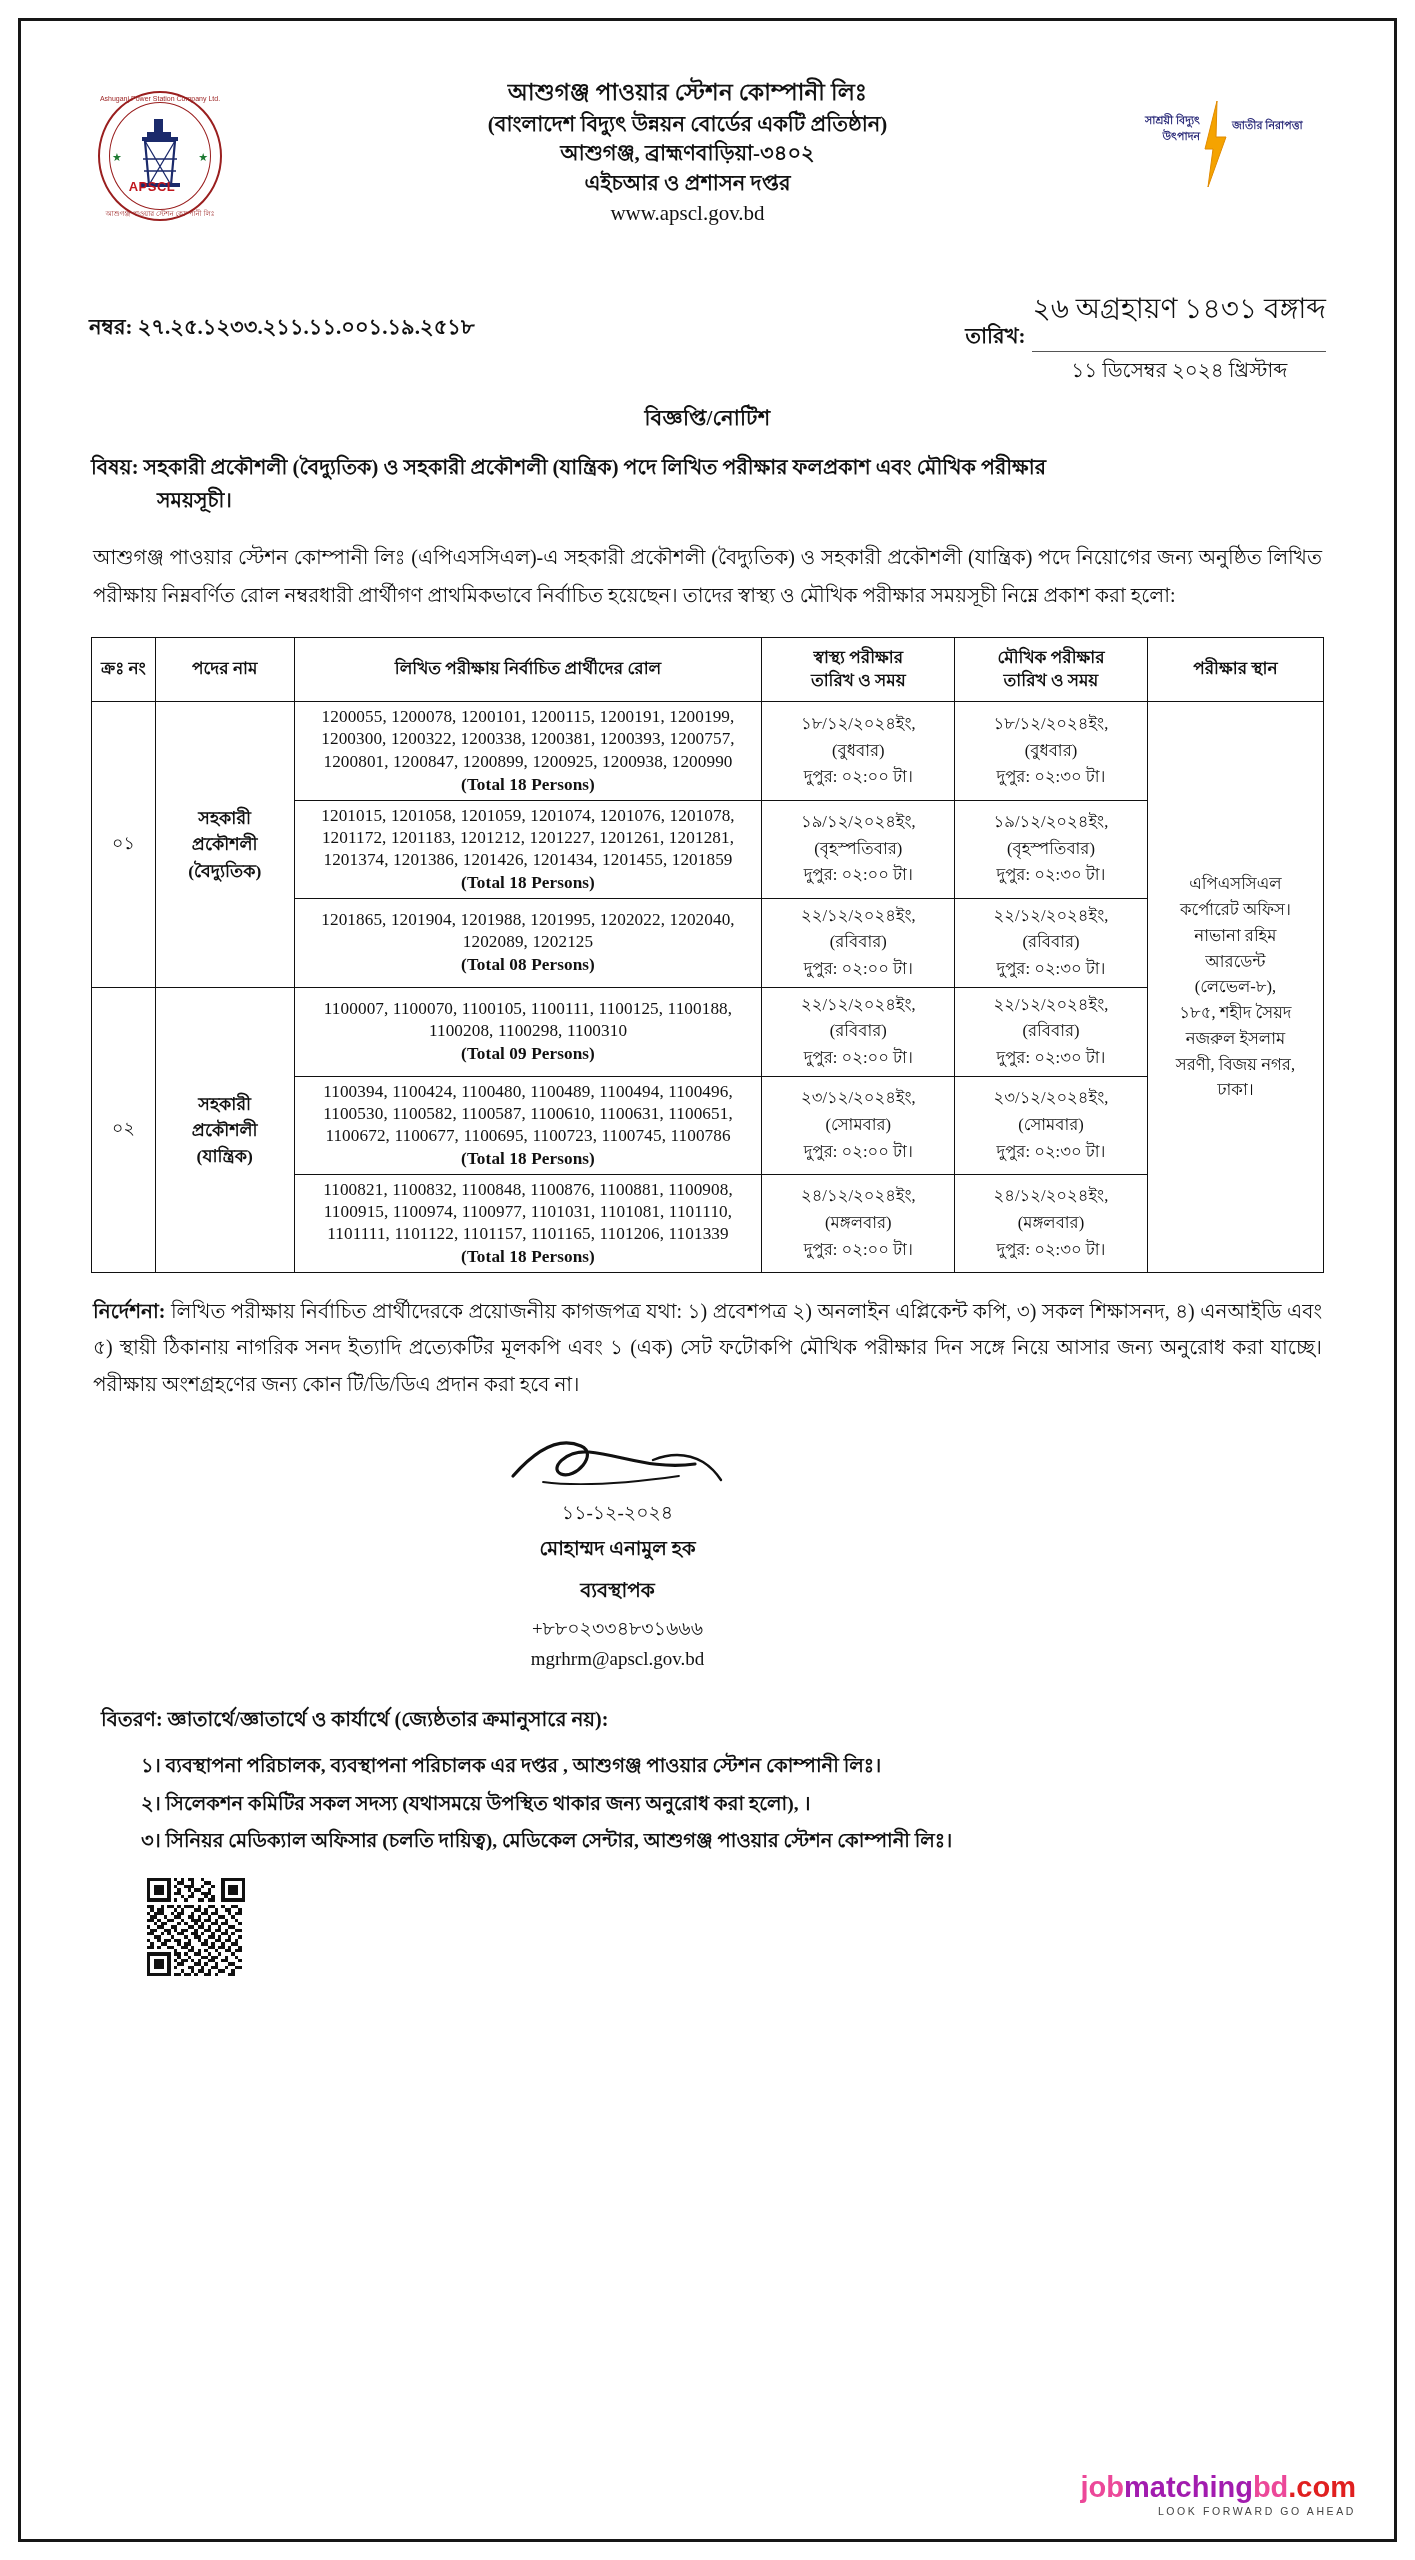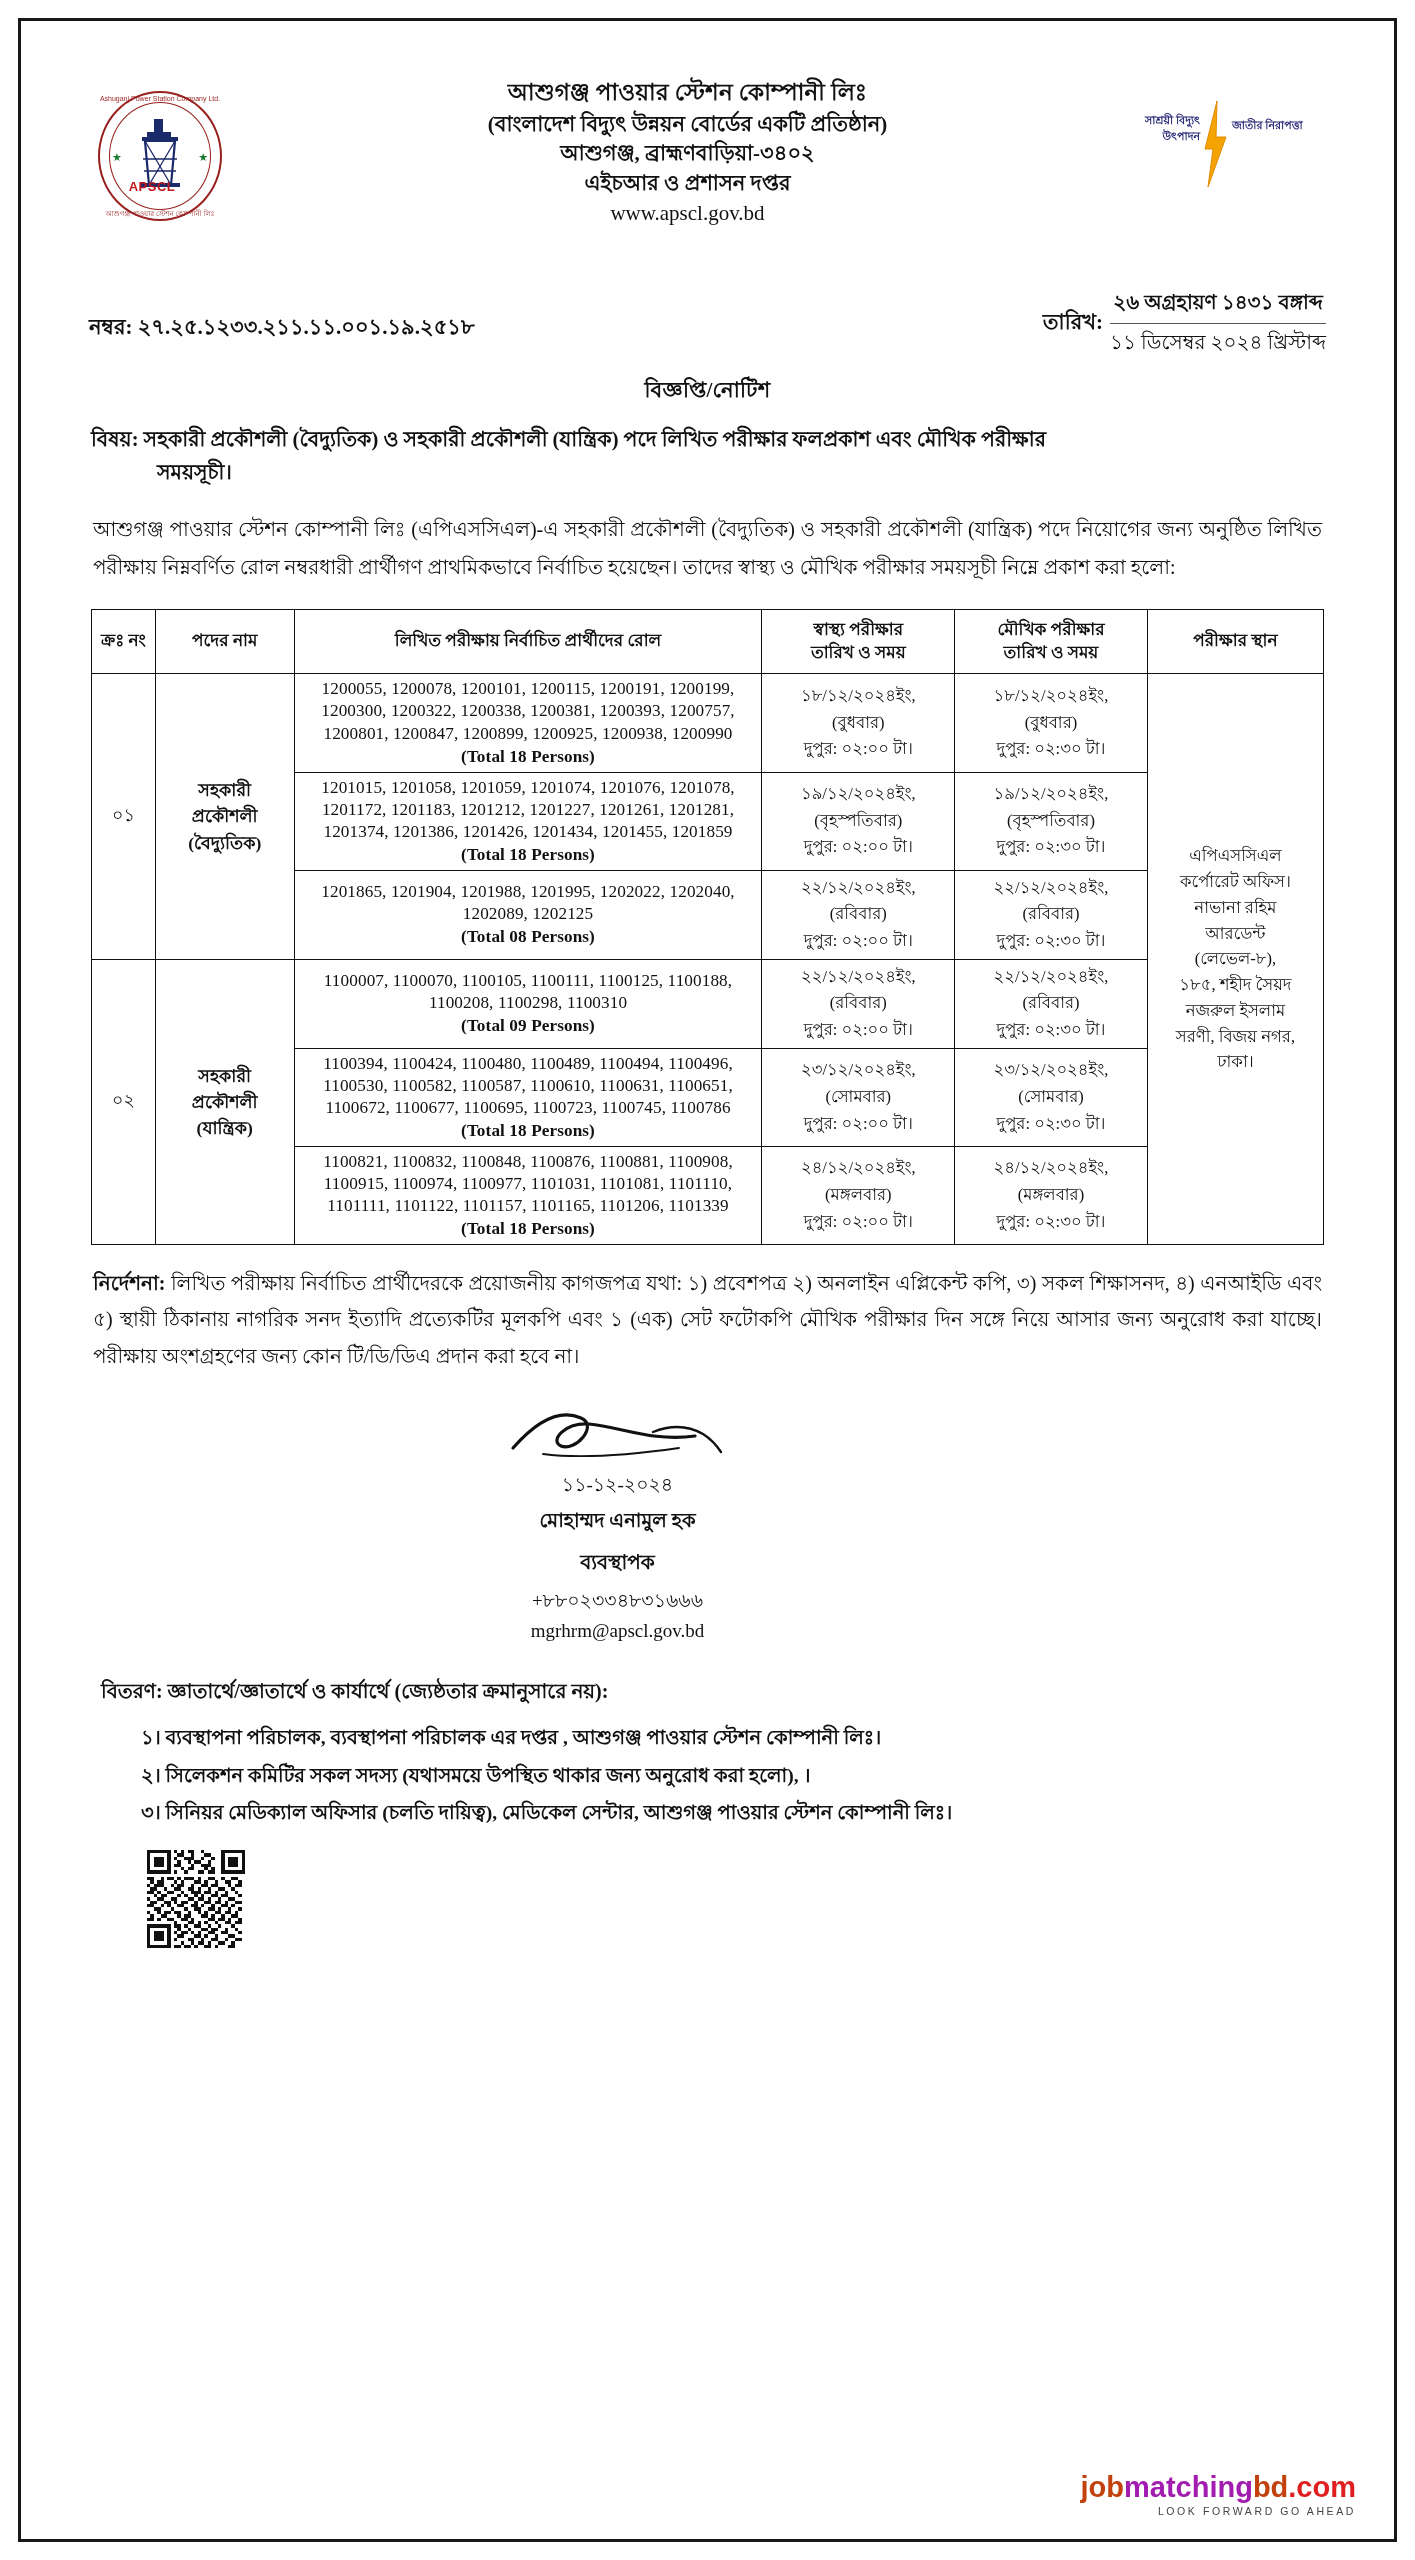--- a/index.html
+++ b/index.html
@@ -90,21 +90,21 @@
 
   
   .memo-row {
     display:flex; justify-content:space-between; align-items:flex-start;
     padding:22px 22px 0 22px;
   }
   .memo-no { font-size:21px; font-weight:700; padding-top:24px; }
   .memo-date { display:flex; align-items:center; }
   .memo-date .lbl { font-size:21px; font-weight:700; padding-right:7px;}
   .memo-date .stack { text-align:center; }
-  .memo-date .stack .d1 { font-size:20px; font-weight:700; padding-bottom:2px;}
+  .memo-date .stack .d1 { font-size:28px; font-weight:400; padding-bottom:16px;}
   .memo-date .stack .sep { border-top:1.5px solid #555; margin:1px 0 3px 0;}
   .memo-date .stack .d2 { font-size:20px; font-weight:400; }
 
   
   .notice-title {
     text-align:center; font-size:21px; font-weight:700;
     margin-top:14px; letter-spacing:.3px;
   }
   .subject {
     margin:14px 24px 0 24px;
@@ -185,21 +185,21 @@
   
   .qr-row { margin:18px 0 0 80px; }
   .qr { width:98px; height:98px; }
   .qr svg { display:block; }
 
   .wm {
     position:absolute; right:38px; bottom:22px;
     text-align:right;
   }
   .wm .wm1 { font-family:"Liberation Sans",sans-serif; font-weight:700; font-size:29px; line-height:1;}
-  .wm .wm1 .g { color:#c2410c; }
+  .wm .wm1 .g { color:#ec4899; }
   .wm .wm1 .k { color:#a21caf; }
   .wm .wm1 .r { color:#e02020; }
   .wm .wm2 {
     font-family:"Liberation Sans",sans-serif;
     font-size:10.5px; color:#444; letter-spacing:2.6px; margin-top:3px;
   }
 </style>
 </head>
 <body>
 

